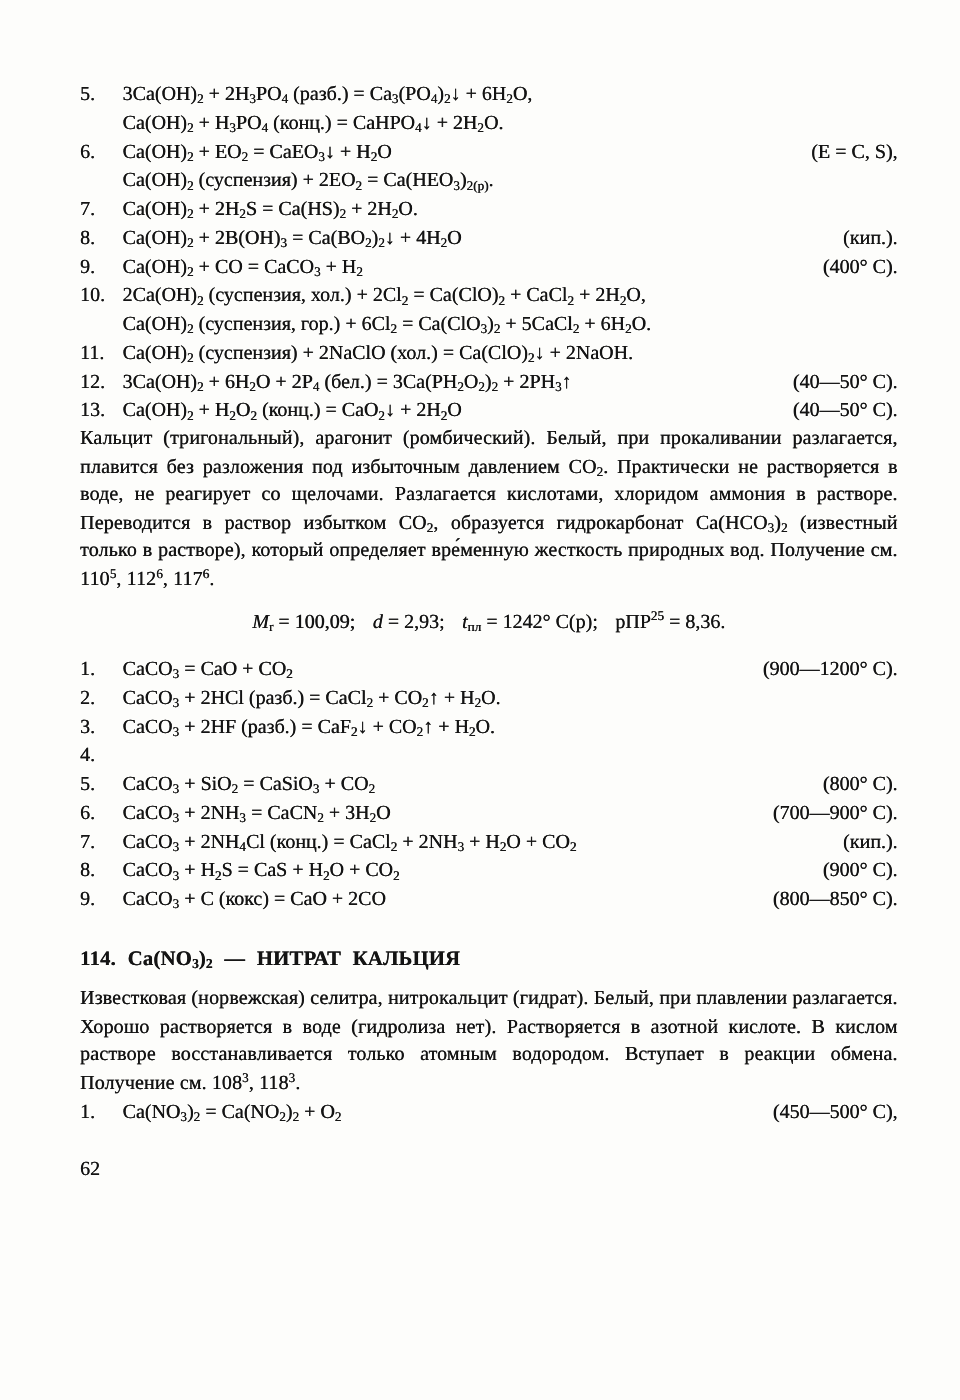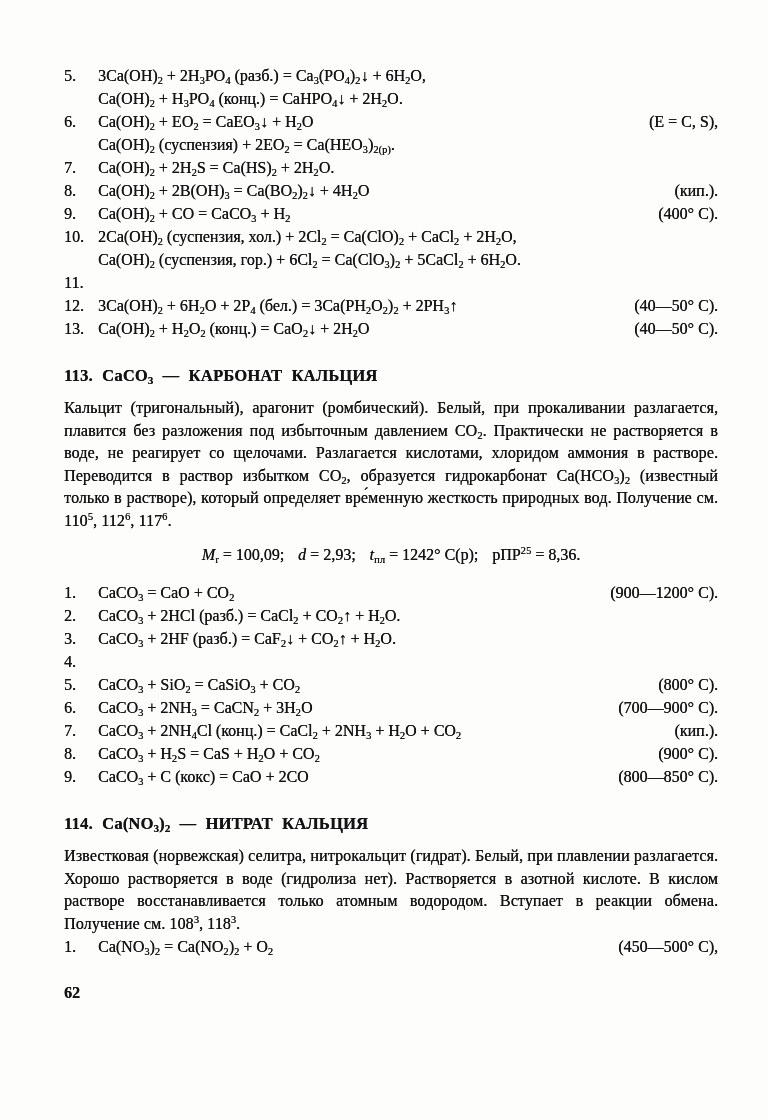--- a/index.html
+++ b/index.html
@@ -27,21 +27,21 @@
   .arr-glyph{font-size:15px;line-height:13px;display:block;transform:scaleX(3.0);
     font-family:"DejaVu Sans",sans-serif;}
   
   .sec-heading{font-size:16.5px;font-weight:bold;margin:26px 0 11px;
     letter-spacing:0.2px;word-spacing:5px;}
   .body-par{margin:0;text-align:justify;line-height:22.5px;letter-spacing:0.1px;}
   
   .props{display:flex;justify-content:center;gap:14px;margin:11px 0 15px;
     white-space:nowrap;line-height:23px;}
   .prop-item i{font-family:"Liberation Serif",serif;}
-  .page-number{font-weight:bold;margin-top:26px;font-size:16px;}
+  .page-number{font-weight:normal;margin-top:26px;font-size:16px;}
 </style>
 </head>
 <body>
 
 <div class="page">
   <div class="content">
 
     <div class="eq-block">
   <div class="eq-row">
     <span class="eq-num">5.</span>
@@ -92,37 +92,37 @@
   </div>
 
   <div class="eq-row">
     <span class="eq-num"></span>
     <span class="eq-body">Ca(OH)<sub>2</sub> (суспензия, гор.) + 6Cl<sub>2</sub> = Ca(ClO<sub>3</sub>)<sub>2</sub> + 5CaCl<sub>2</sub> + 6H<sub>2</sub>O.</span>
     <span class="eq-note"></span>
   </div>
 
   <div class="eq-row">
     <span class="eq-num">11.</span>
+    <span class="eq-body">Ca(OH)<sub>2</sub> (суспензия) + 2NaClO (хол.) = Ca(ClO)<sub>2</sub>↓ + 2NaOH.</span>
     <span class="eq-note"></span>
   </div>
 
   <div class="eq-row">
     <span class="eq-num">12.</span>
     <span class="eq-body">3Ca(OH)<sub>2</sub> + 6H<sub>2</sub>O + 2P<sub>4</sub> (бел.) = 3Ca(PH<sub>2</sub>O<sub>2</sub>)<sub>2</sub> + 2PH<sub>3</sub>↑</span>
     <span class="eq-note">(40—50° C).</span>
   </div>
 
   <div class="eq-row">
     <span class="eq-num">13.</span>
     <span class="eq-body">Ca(OH)<sub>2</sub> + H<sub>2</sub>O<sub>2</sub> (конц.) = CaO<sub>2</sub>↓ + 2H<sub>2</sub>O</span>
     <span class="eq-note">(40—50° C).</span>
   </div>
 </div>
 
-    <h2 class="sec-heading">113. CaCO<sub>3</sub> — КАРБОНАТ КАЛЬЦИЯ</h2>
     <p class="body-par">Кальцит (тригональный), арагонит (ромбический). Белый, при прокаливании разлагается, плавится без разложения под избыточным давлением CO<sub>2</sub>. Практически не растворяется в воде, не реагирует со щелочами. Разлагается кислотами, хлоридом аммония в растворе. Переводится в раствор избытком CO<sub>2</sub>, образуется гидрокарбонат Ca(HCO<sub>3</sub>)<sub>2</sub> (известный только в растворе), который определяет вре́менную жесткость природных вод. Получение см. 110<sup>5</sup>, 112<sup>6</sup>, 117<sup>6</sup>.</p>
     <div class="props">
         <span class="prop-item"><i>M</i><sub>r</sub> = 100,09;</span>
         <span class="prop-item"><i>d</i> = 2,93;</span>
         <span class="prop-item"><i>t</i><sub>пл</sub> = 1242° C(p);</span>
         <span class="prop-item">рПР<sup>25</sup> = 8,36.</span>
       </div>
     <div class="eq-block">
   <div class="eq-row">
     <span class="eq-num">1.</span>

